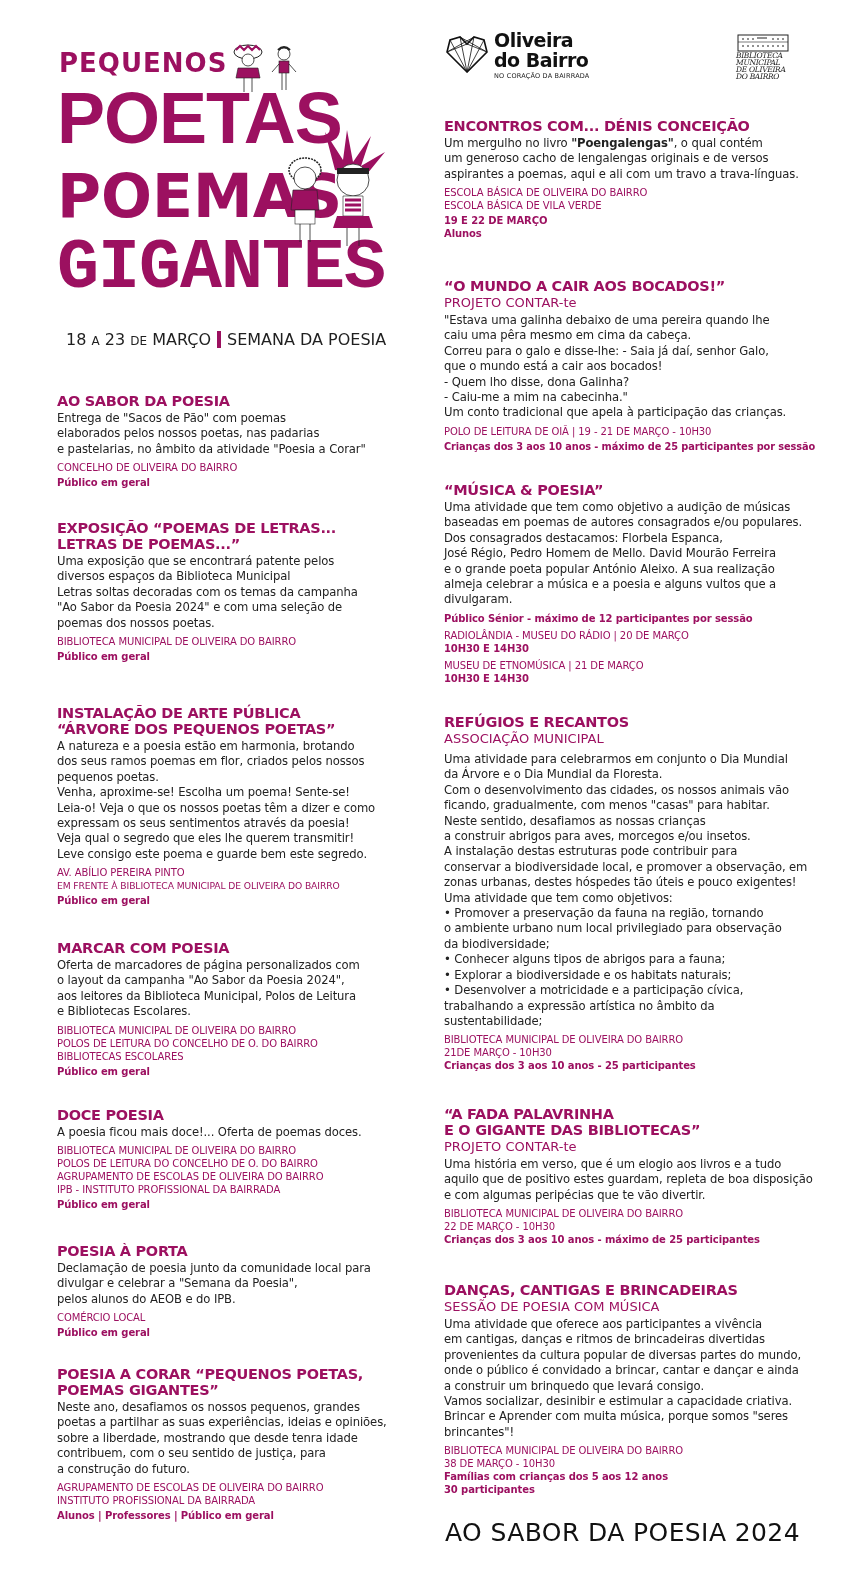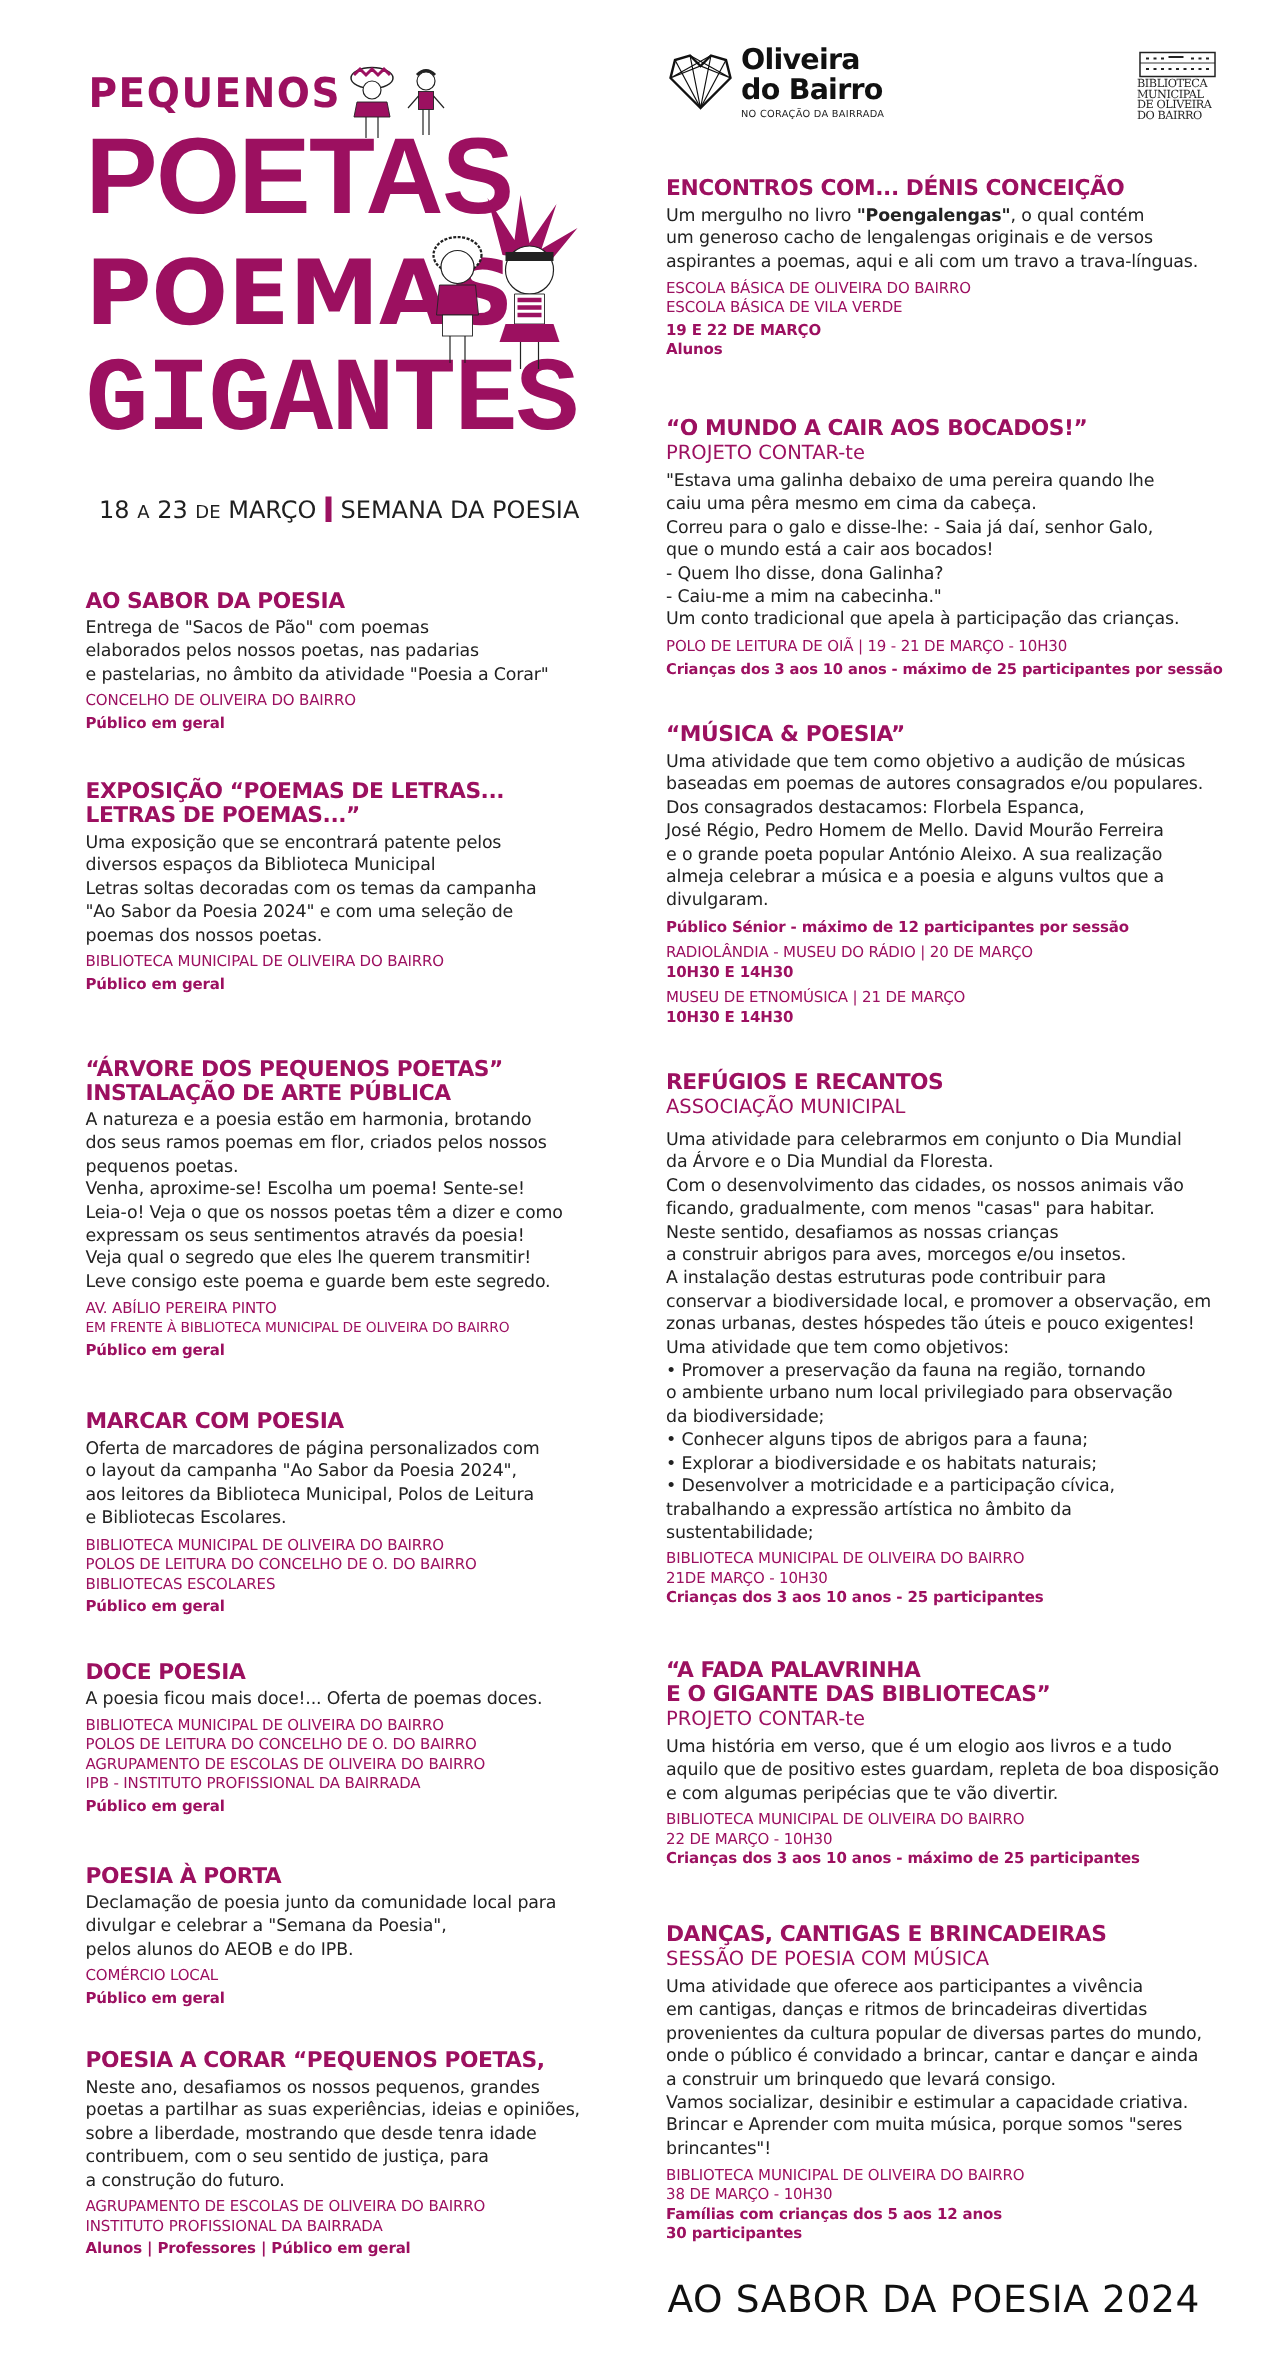--- a/index.html
+++ b/index.html
@@ -14,21 +14,21 @@
   .hero .t4 { position: absolute; left: 0px; top: 196px; font-family: Liberation Mono, monospace; font-weight: 900; font-size: 70px; line-height: 70px; letter-spacing: -1px; color: #9c1060; }
   .kids { position: absolute; }
   .subtitle { position: absolute; left: 66px; top: 330px; font-family: "DejaVu Sans", sans-serif; font-size: 16px; color: #1f1f1f; white-space: nowrap; }
   .subtitle .bar { display: inline-block; width: 4px; height: 17px; background: #9c1060; vertical-align: -3px; margin: 0 6px; }
   .subtitle .small { font-size: 12px; }
 
   
   .logo-ob { position: absolute; left: 444px; top: 32px; width: 160px; height: 50px; }
   .logo-ob .name { position: absolute; left: 50px; top: -2px; font-family: "DejaVu Sans", sans-serif; font-weight: 900; font-size: 19px; line-height: 20px; color: #111; letter-spacing: -0.5px; }
   .logo-ob .tag { position: absolute; left: 50px; top: 40px; font-size: 6.5px; color: #222; letter-spacing: 0.2px; white-space: nowrap; }
-  .logo-bib { position: absolute; left: 758px; top: 32px; width: 56px; height: 52px; }
+  .logo-bib { position: absolute; left: 736px; top: 32px; width: 56px; height: 52px; font-style: italic; }
   .logo-bib .txt { position: absolute; left: 0; top: 20px; font-family: "DejaVu Serif", serif; font-size: 7.5px; line-height: 7px; color: #222; letter-spacing: -0.3px; }
 
   
   .section { position: absolute; width: 395px; }
   .sec-title { font-family: "DejaVu Sans", sans-serif; font-weight: 900; font-size: 14.5px; line-height: 16px; color: #9c1060; text-transform: uppercase; letter-spacing: -0.3px; }
   .sec-sub { font-size: 13px; line-height: 16px; color: #9c1060; margin-top: 1px; }
   .body { font-size: 11.6px; line-height: 15.4px; color: #222; margin-top: 2px; white-space: pre-line; letter-spacing: -0.1px; }
   .body b { font-weight: bold; }
   .meta { font-size: 10px; line-height: 13px; color: #9c1060; margin-top: 4px; letter-spacing: -0.1px; }
   .meta.aud { margin-top: 2px; font-weight: bold; }
@@ -134,22 +134,22 @@
 "Ao Sabor da Poesia 2024" e com uma seleção de
 poemas dos nossos poetas.</div>
   <div class="meta">
       <span class="meta-line">BIBLIOTECA MUNICIPAL DE OLIVEIRA DO BAIRRO</span>
     </div>
   <div class="meta aud">Público em geral</div>
 </div>
 
 <div class="section" style="left:57px; top:705px; width:345px;">
   <div class="sec-title">
+    <div>Instalação de Arte Pública</div>
     <div>“Árvore dos Pequenos Poetas”</div>
-    <div>Instalação de Arte Pública</div>
   </div>
   <div class="body">A natureza e a poesia estão em harmonia, brotando
 dos seus ramos poemas em flor, criados pelos nossos
 pequenos poetas.
 Venha, aproxime-se! Escolha um poema! Sente-se!
 Leia-o! Veja o que os nossos poetas têm a dizer e como
 expressam os seus sentimentos através da poesia!
 Veja qual o segredo que eles lhe querem transmitir!
 Leve consigo este poema e guarde bem este segredo.</div>
   <div class="meta">
@@ -192,20 +192,21 @@
 pelos alunos do AEOB e do IPB.</div>
   <div class="meta">
       <span class="meta-line">COMÉRCIO LOCAL</span>
     </div>
   <div class="meta aud">Público em geral</div>
 </div>
 
 <div class="section" style="left:57px; top:1366px; width:345px;">
   <div class="sec-title">
     <div>Poesia a Corar “Pequenos Poetas,</div>
+    <div>Poemas Gigantes”</div>
   </div>
   <div class="body">Neste ano, desafiamos os nossos pequenos, grandes
 poetas a partilhar as suas experiências, ideias e opiniões,
 sobre a liberdade, mostrando que desde tenra idade
 contribuem, com o seu sentido de justiça, para
 a construção do futuro.</div>
   <div class="meta">
     <span class="meta-line">AGRUPAMENTO DE ESCOLAS DE OLIVEIRA DO BAIRRO</span>
     <span class="meta-line">INSTITUTO PROFISSIONAL DA BAIRRADA</span>
   </div>

